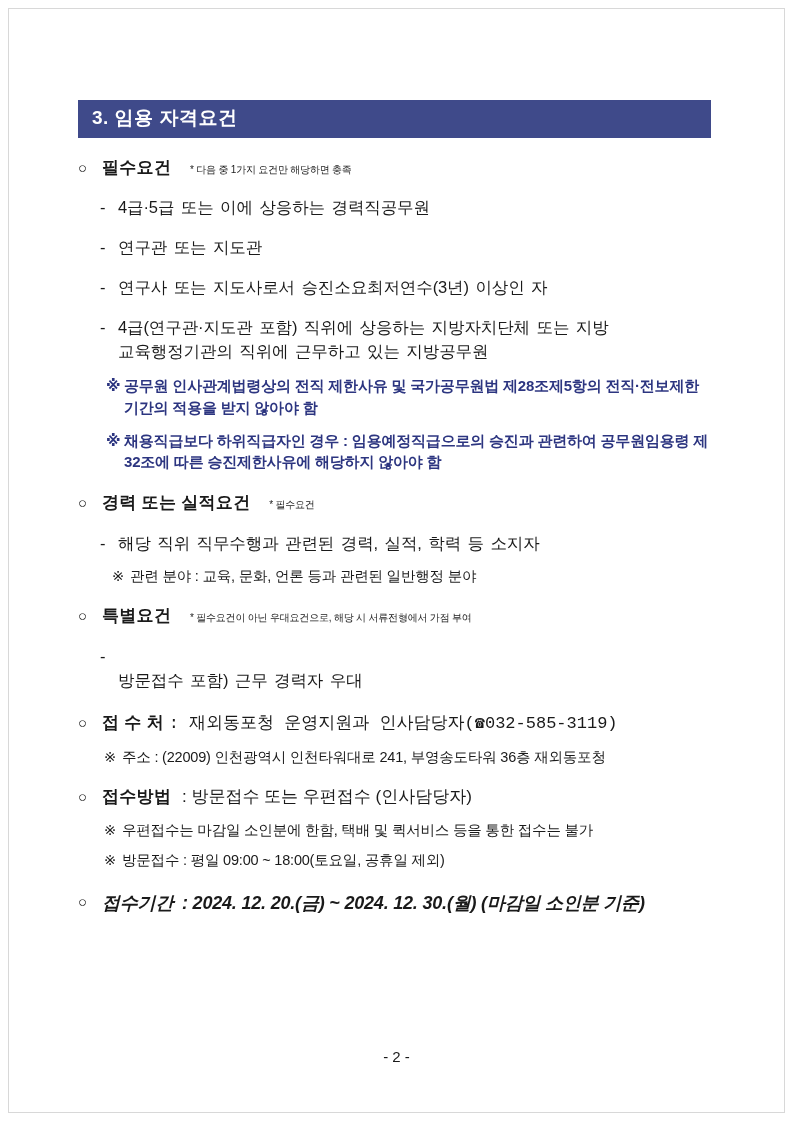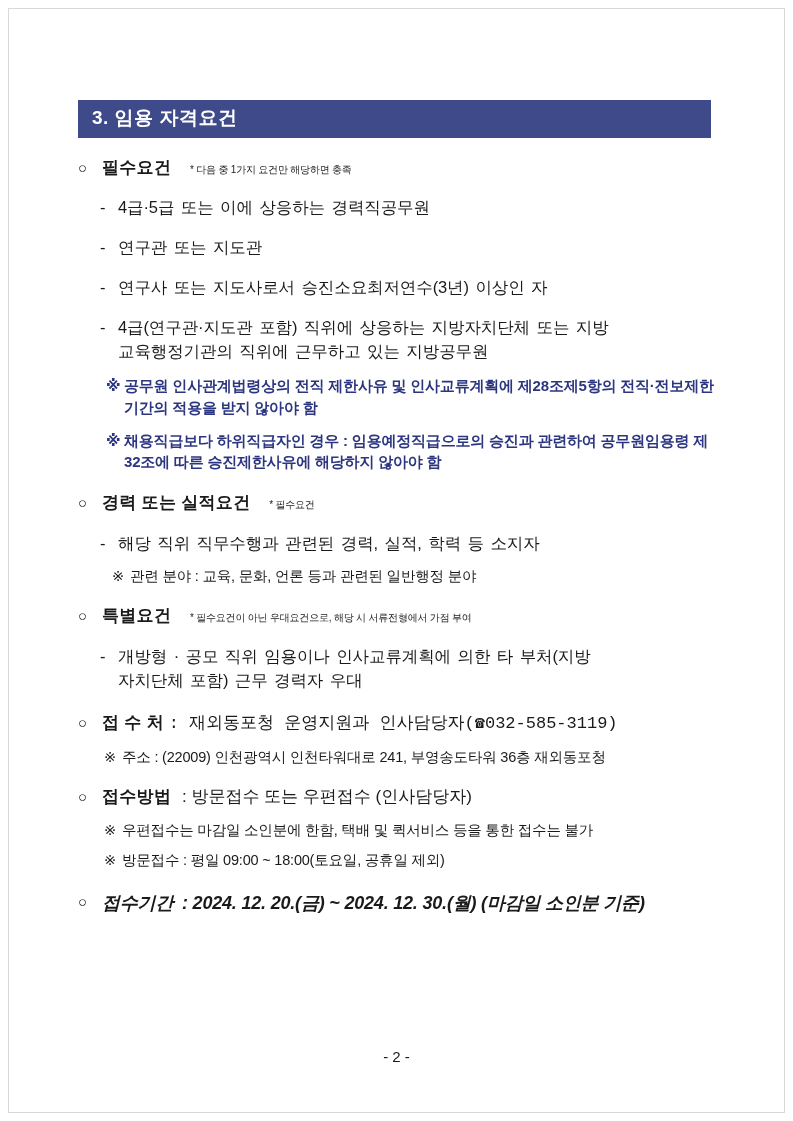--- a/index.html
+++ b/index.html
@@ -183,21 +183,21 @@
     <div class="lvl2">
       <span class="marker">-</span>
       <span class="txt">
         <span>4급(연구관·지도관 포함) 직위에 상응하는 지방자치단체 또는 지방</span><br>
         <span>교육행정기관의 직위에 근무하고 있는 지방공무원</span>
       </span>
     </div>
 
     <div class="lvl3">
       <span class="marker">※</span>
-      <span class="txt">공무원 인사관계법령상의 전직 제한사유 및 인사교류계획에 제28조제5항의 전직·전보제한 기간의 적용을 받지 않아야 함</span>
+      <span class="txt">공무원 인사관계법령상의 전직 제한사유 및 국가공무원법 제28조제5항의 전직·전보제한 기간의 적용을 받지 않아야 함</span>
     </div>
 
     <div class="lvl3">
       <span class="marker">※</span>
       <span class="txt">채용직급보다 하위직급자인 경우 : 임용예정직급으로의 승진과 관련하여 공무원임용령 제32조에 따른 승진제한사유에 해당하지 않아야 함</span>
     </div>
 
     <div class="lvl1">
       <span class="marker">○</span>
       <span>
@@ -220,22 +220,22 @@
       <span class="marker">○</span>
       <span>
         <span class="bold">특별요건</span>
         <span class="note">* 필수요건이 아닌 우대요건으로, 해당 시 서류전형에서 가점 부여</span>
       </span>
     </div>
 
     <div class="lvl2">
       <span class="marker">-</span>
       <span class="txt">
-        <span>개방형 · 공모 직위 임용이나 인사교류계획에 의한 타 부처(지방</span><br>
-        <span>자치단체 포함) 근무 경력자 우대</span>
+        <br>
+        <span>방문접수 포함) 근무 경력자 우대</span>
       </span>
     </div>
 
 
     <div class="lvl1">
       <span class="marker">○</span>
       <span>
         <span class="bold">접 수 처</span>
         <span class="plain" style="font-family:Liberation Mono, monospace;">: 재외동포청 운영지원과 인사담당자(☎032-585-3119)</span>
       </span>

